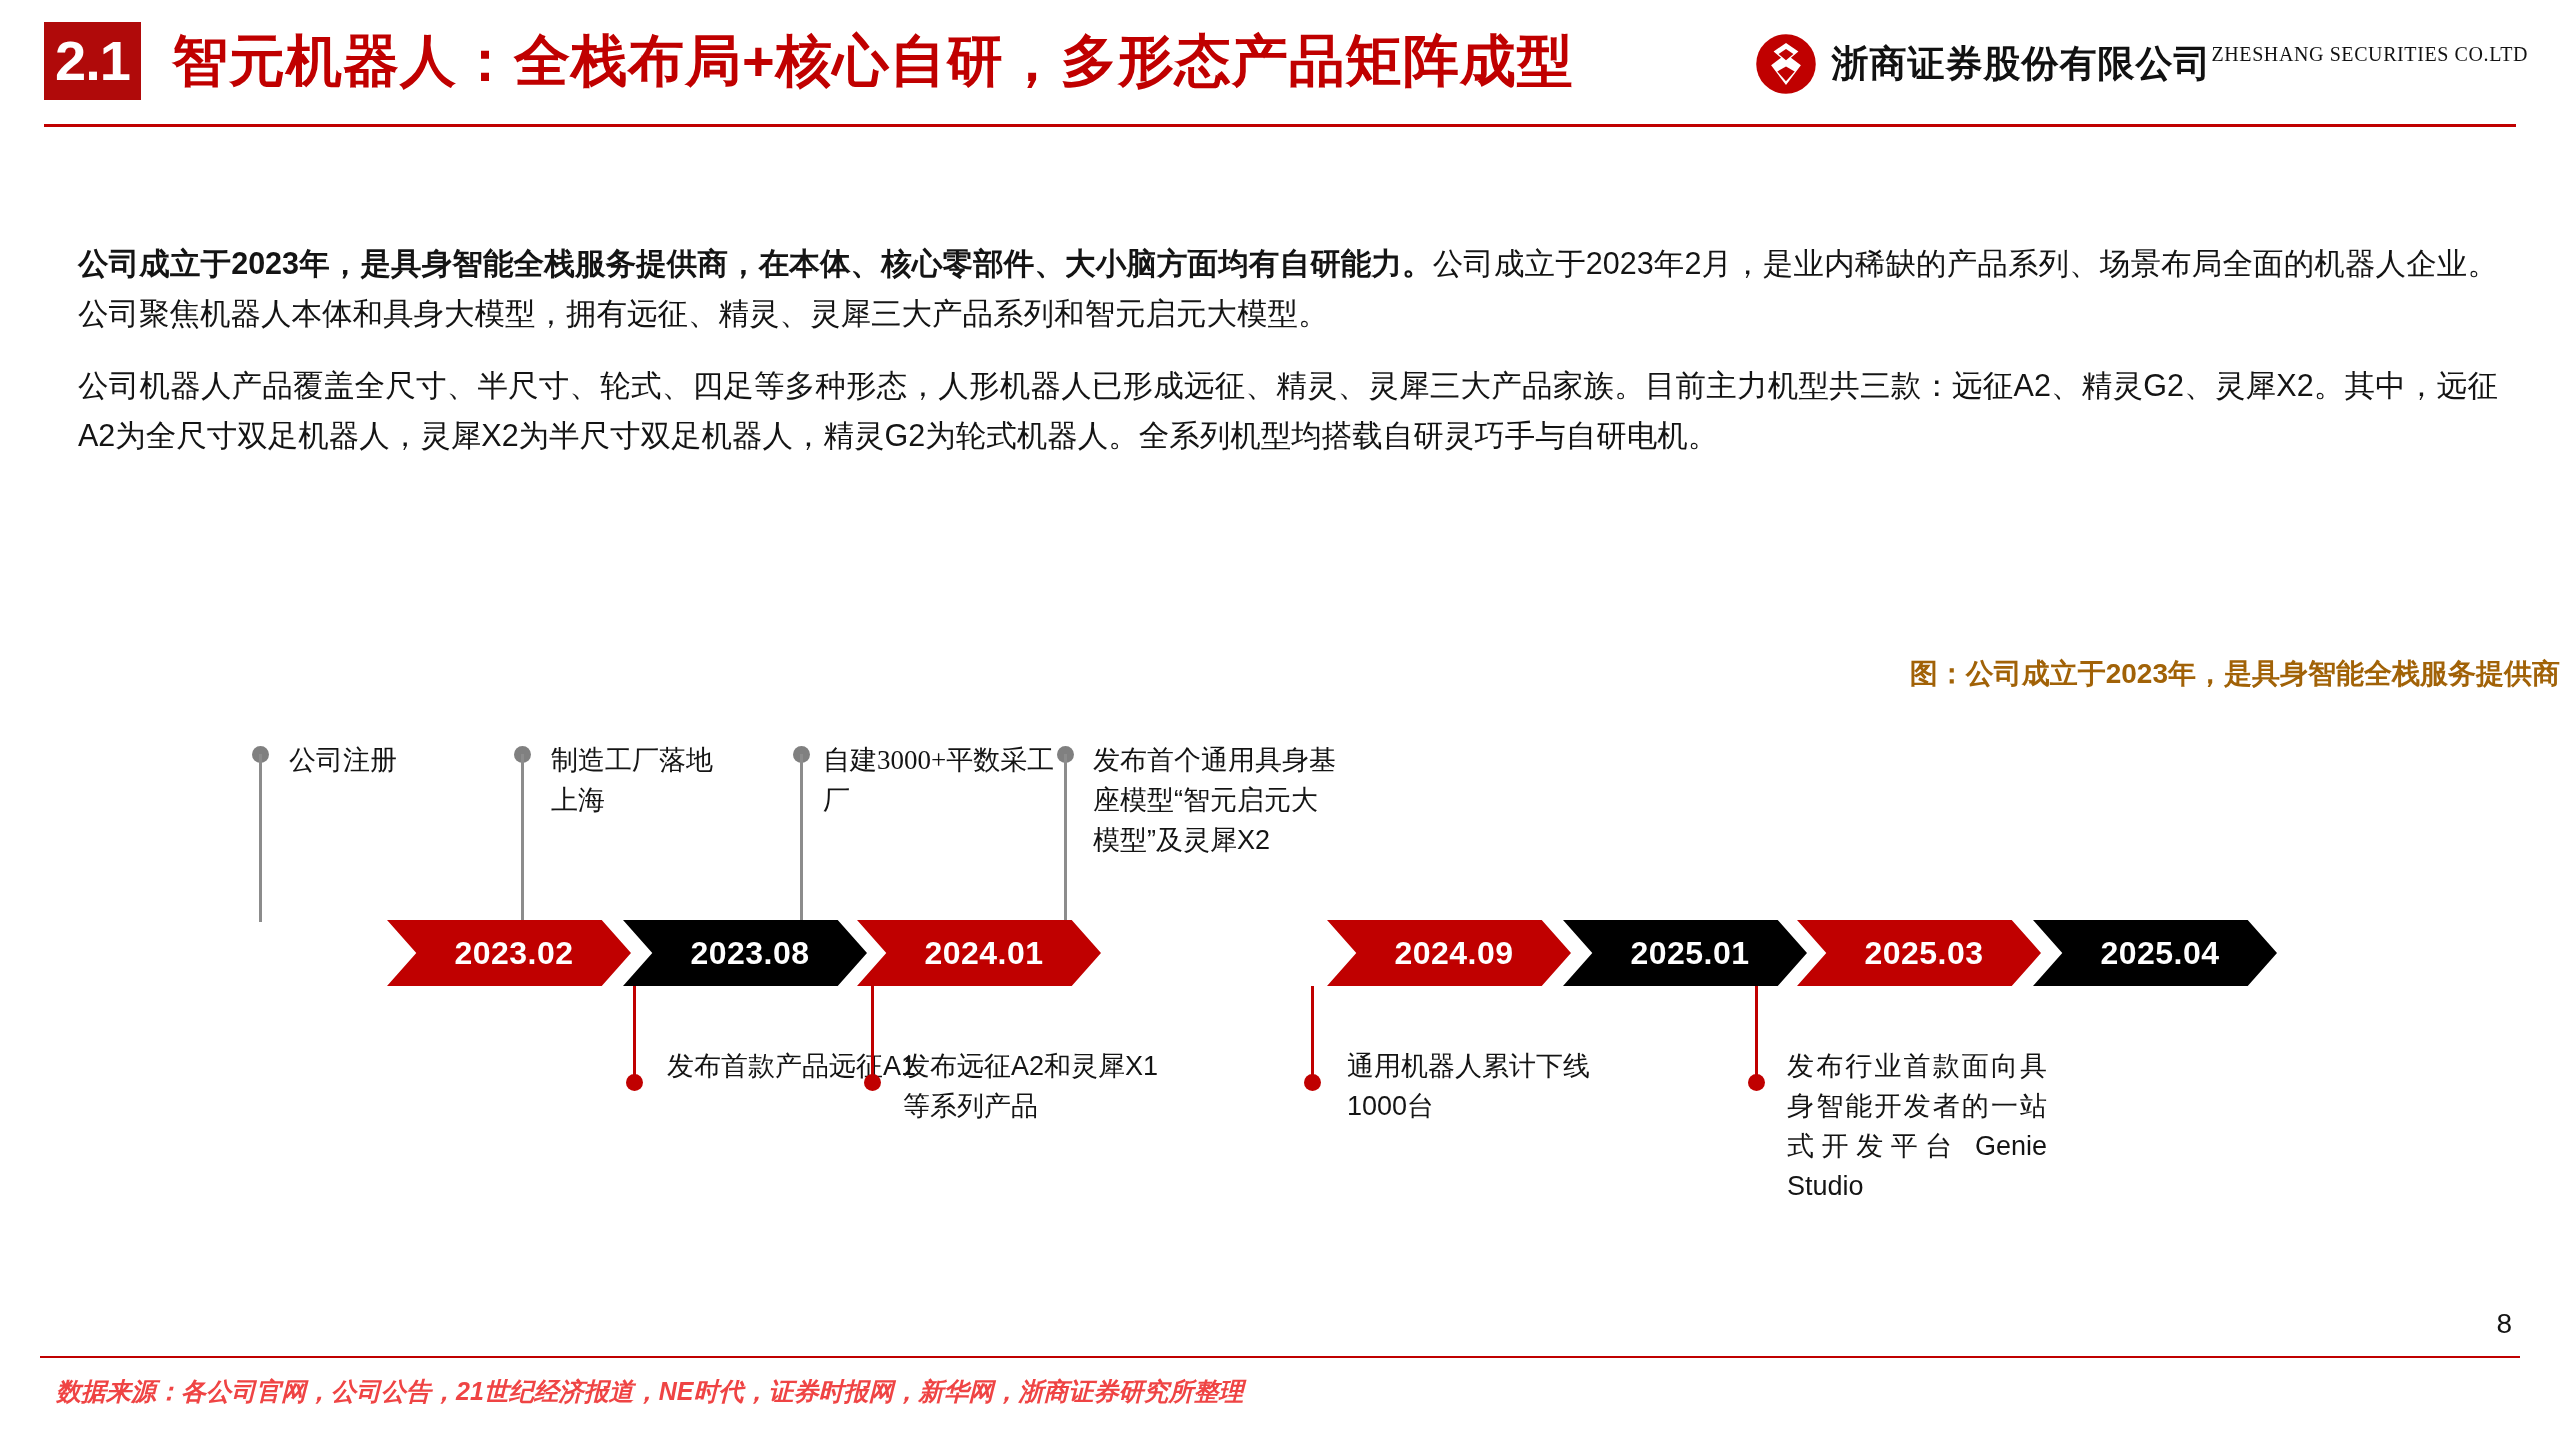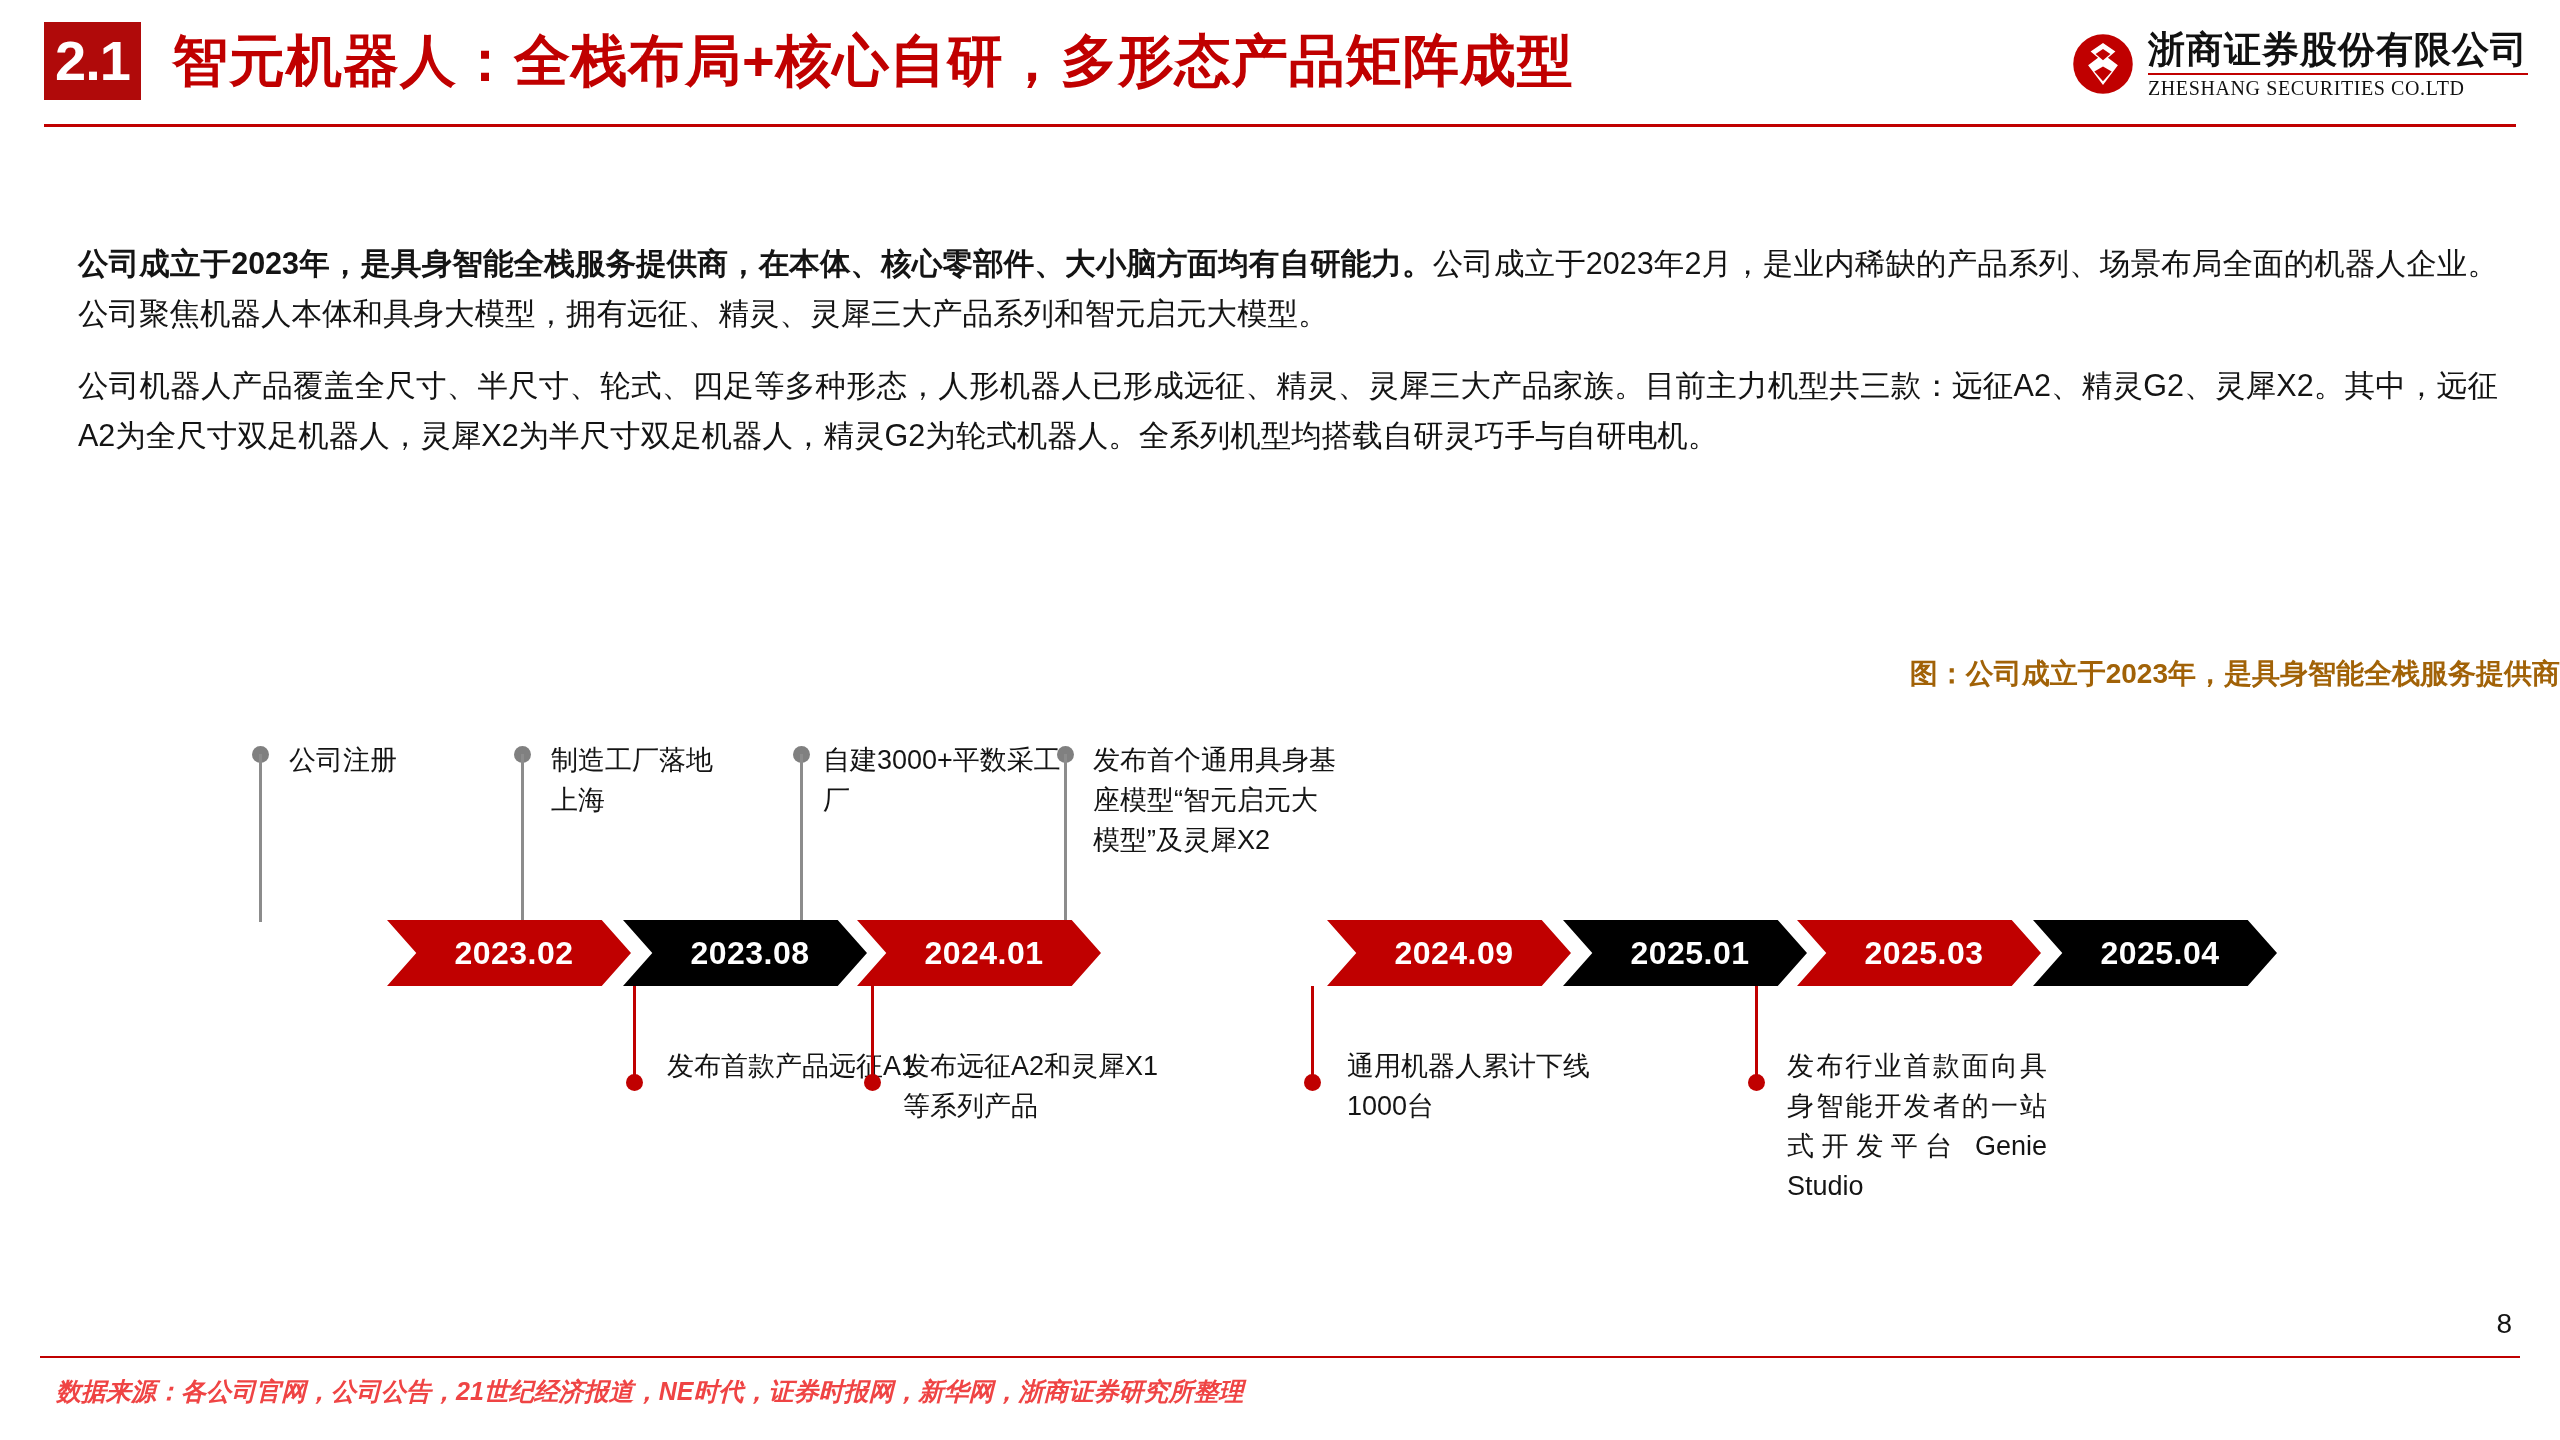--- a/index.html
+++ b/index.html
@@ -67,21 +67,21 @@
     align-items: center;
     gap: 14px;
   }
   #logo-mark {
     width: 62px;
     height: 62px;
     flex: 0 0 auto;
   }
   #logo-text {
     display: flex;
-    flex-direction: column;
+    flex-direction: row;
     justify-content: center;
   }
   #logo-cn {
     font-family: "Liberation Serif", "DejaVu Serif", serif;
     font-size: 37px;
     font-weight: bold;
     color: #111111;
     letter-spacing: 1px;
     line-height: 42px;
     white-space: nowrap;
@@ -257,21 +257,21 @@
   <div class="stem up" style="left:242px; top:14px; height:168px;"></div>
   <div class="cap-label" style="left:272px; top:0px; width:250px;">公司注册</div>
 
   <div class="node-dot up" style="left:497px; top:6px;"></div>
   <div class="stem up" style="left:504px; top:14px; height:168px;"></div>
   <div class="cap-label" style="left:534px; top:0px; width:260px; white-space:pre-line;">制造工厂落地
 上海</div>
 
   <div class="node-dot up" style="left:776px; top:6px;"></div>
   <div class="stem up" style="left:783px; top:14px; height:168px;"></div>
-  <div class="cap-label" style="left:806px; top:0px; width:250px;">自建3000+平数采工厂</div>
+  <div class="cap-label" style="left:806px; top:0px; width:250px;font-family:Liberation Serif, serif;">自建3000+平数采工厂</div>
 
   <div class="node-dot up" style="left:1040px; top:6px;"></div>
   <div class="stem up" style="left:1047px; top:14px; height:168px;"></div>
   <div class="cap-label" style="left:1076px; top:0px; width:250px;">发布首个通用具身基座模型“智元启元大模型”及灵犀X2</div>
 
   <div class="chevron-row">
     <div class="chevron red" style="left:0px;">
         <span class="chevron-label">2023.02</span>
       </div>
     <div class="chevron gray" style="left:236px;">

